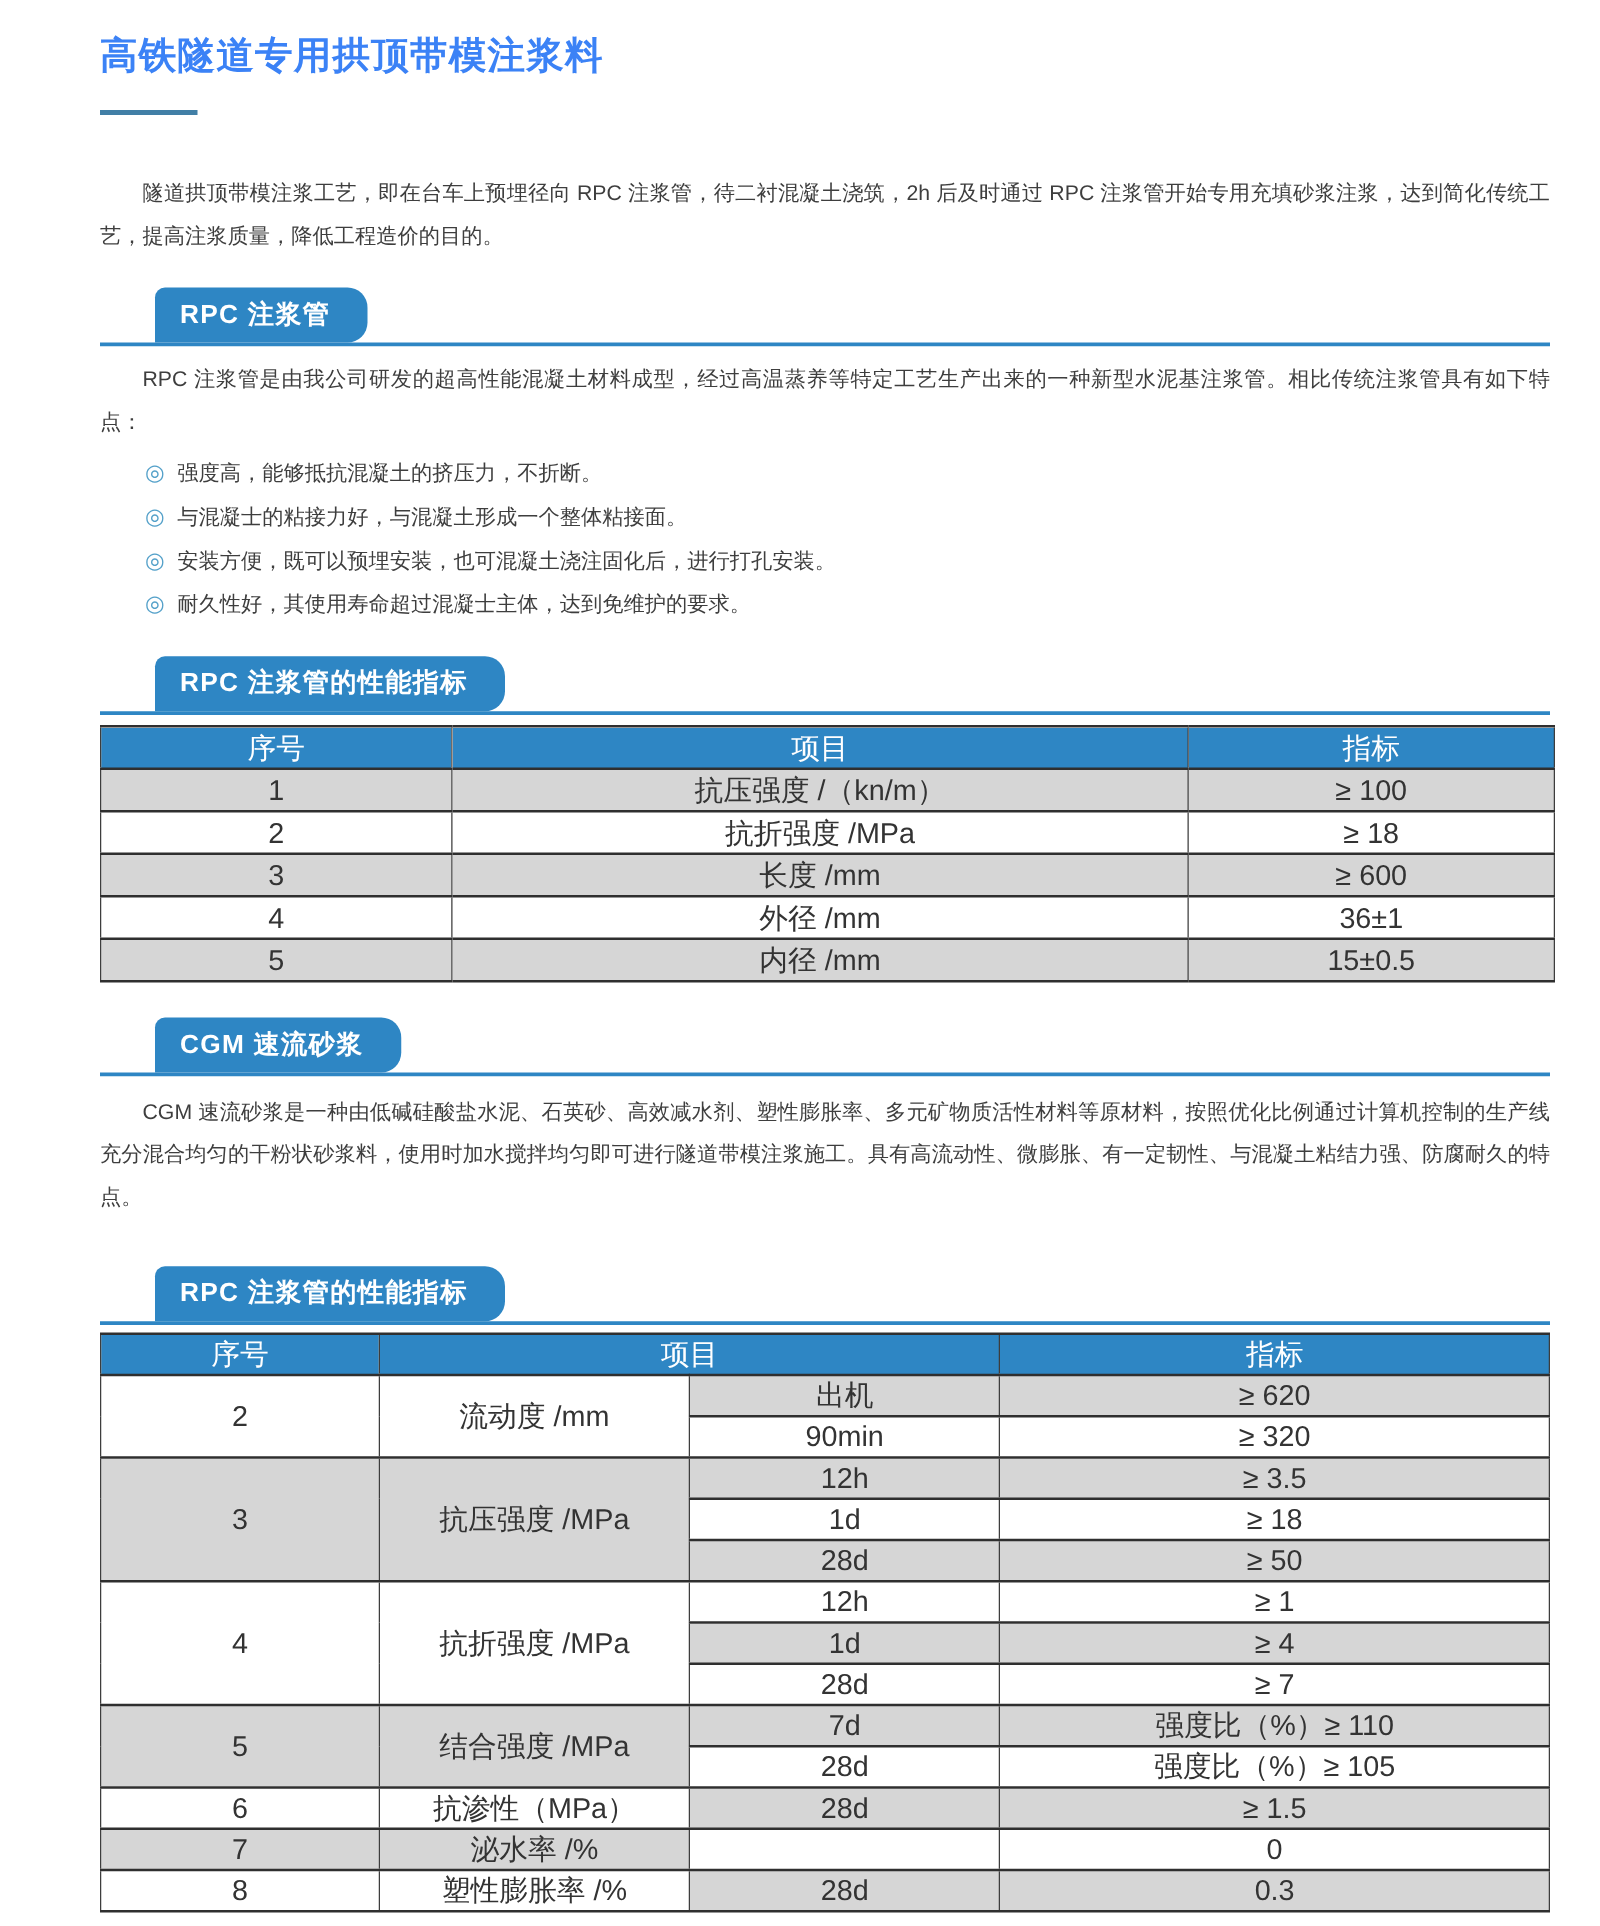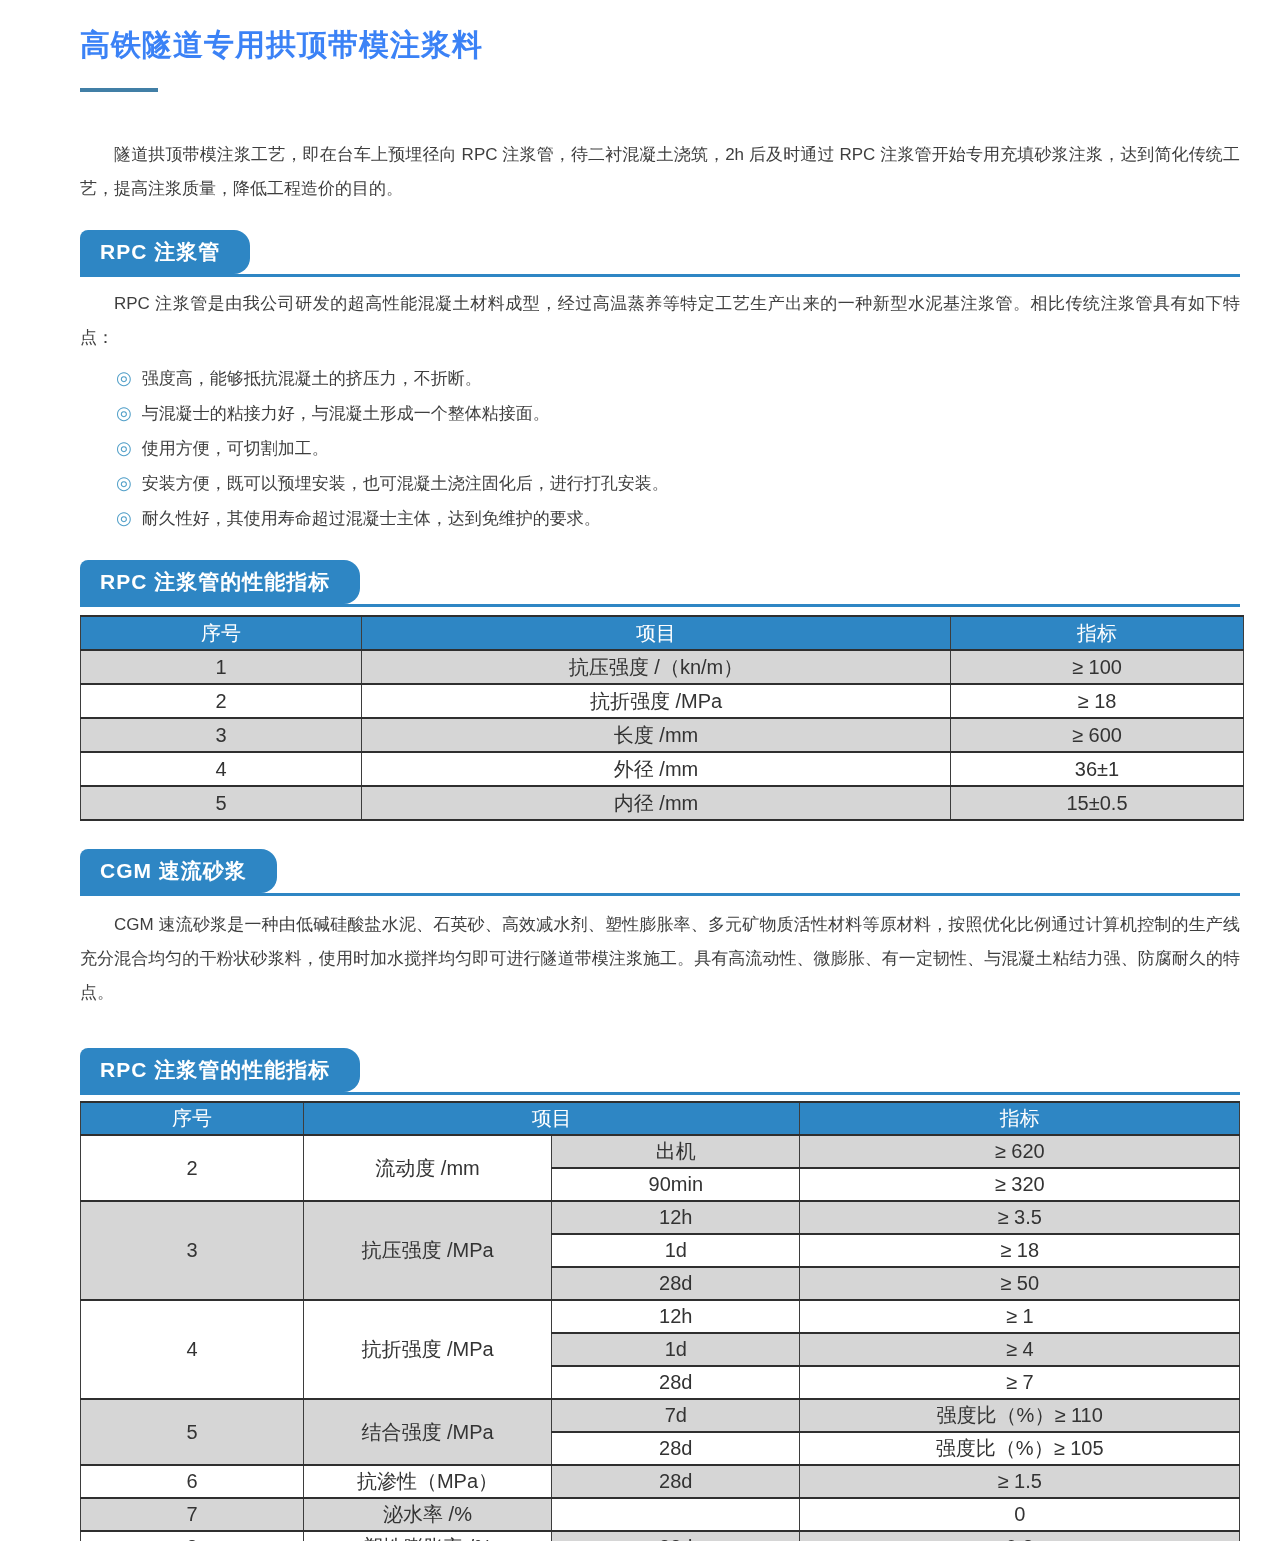--- a/index.html
+++ b/index.html
@@ -52,20 +52,21 @@
   .banner {
     display: inline-block;
     background: #2e86c4;
     color: #ffffff;
     font-size: 21px;
     font-weight: bold;
     line-height: 26px;
     padding: 9px 30px 9px 20px;
     border-radius: 8px 16px 16px 0;
     letter-spacing: 1px;
+    margin-left: 44px;
   }
   .mt-banner1 { margin-top: 24px; }
   .mt-banner2 { margin-top: 24px; }
   .mt-banner3 { margin-top: 28px; }
   .mt-banner4 { margin-top: 38px; }
   
   .feature-list {
     list-style: none;
     margin: 6px 0 0 0;
     padding: 0 0 0 36px;
@@ -78,21 +79,21 @@
   .bullet-icon {
     color: #53a0c9;
     font-size: 18px;
     margin-right: 10px;
   }
   
   table {
     border-collapse: collapse;
     width: 1160px;
     table-layout: fixed;
-    font-size: 20px;
+    font-size: 23px;
     color: #333333;
   }
   .tbl { margin-top: 8px; }
   .tbl2 { margin-top: 6px; }
   th, td {
     border-left: 1px solid #3d3d3d;
     border-right: 1px solid #3d3d3d;
     border-top: 2px solid #2f2f2f;
     border-bottom: 2px solid #2f2f2f;
     text-align: center;
@@ -129,21 +130,20 @@
   <p class="para para-intro">隧道拱顶带模注浆工艺，即在台车上预埋径向 RPC 注浆管，待二衬混凝土浇筑，2h 后及时通过 RPC 注浆管开始专用充填砂浆注浆，达到简化传统工艺，提高注浆质量，降低工程造价的目的。</p>
 
   <div class="banner-row mt-banner1">
     <div class="banner">RPC 注浆管</div>
   </div>
   <p class="para para-section">RPC 注浆管是由我公司研发的超高性能混凝土材料成型，经过高温蒸养等特定工艺生产出来的一种新型水泥基注浆管。相比传统注浆管具有如下特点：</p>
 
   <ul class="feature-list">
     <li><span class="bullet-icon">◎</span><span>强度高，能够抵抗混凝土的挤压力，不折断。</span></li>
     <li><span class="bullet-icon">◎</span><span>与混凝士的粘接力好，与混凝土形成一个整体粘接面。</span></li>
-    <li><span class="bullet-icon">◎</span><span>使用方便，可切割加工。</span></li>
     <li><span class="bullet-icon">◎</span><span>安装方便，既可以预埋安装，也可混凝土浇注固化后，进行打孔安装。</span></li>
     <li><span class="bullet-icon">◎</span><span>耐久性好，其使用寿命超过混凝士主体，达到免维护的要求。</span></li>
   </ul>
 
   <div class="banner-row mt-banner2">
     <div class="banner">RPC 注浆管的性能指标</div>
   </div>
 
   <table class="tbl">
     <tbody>

